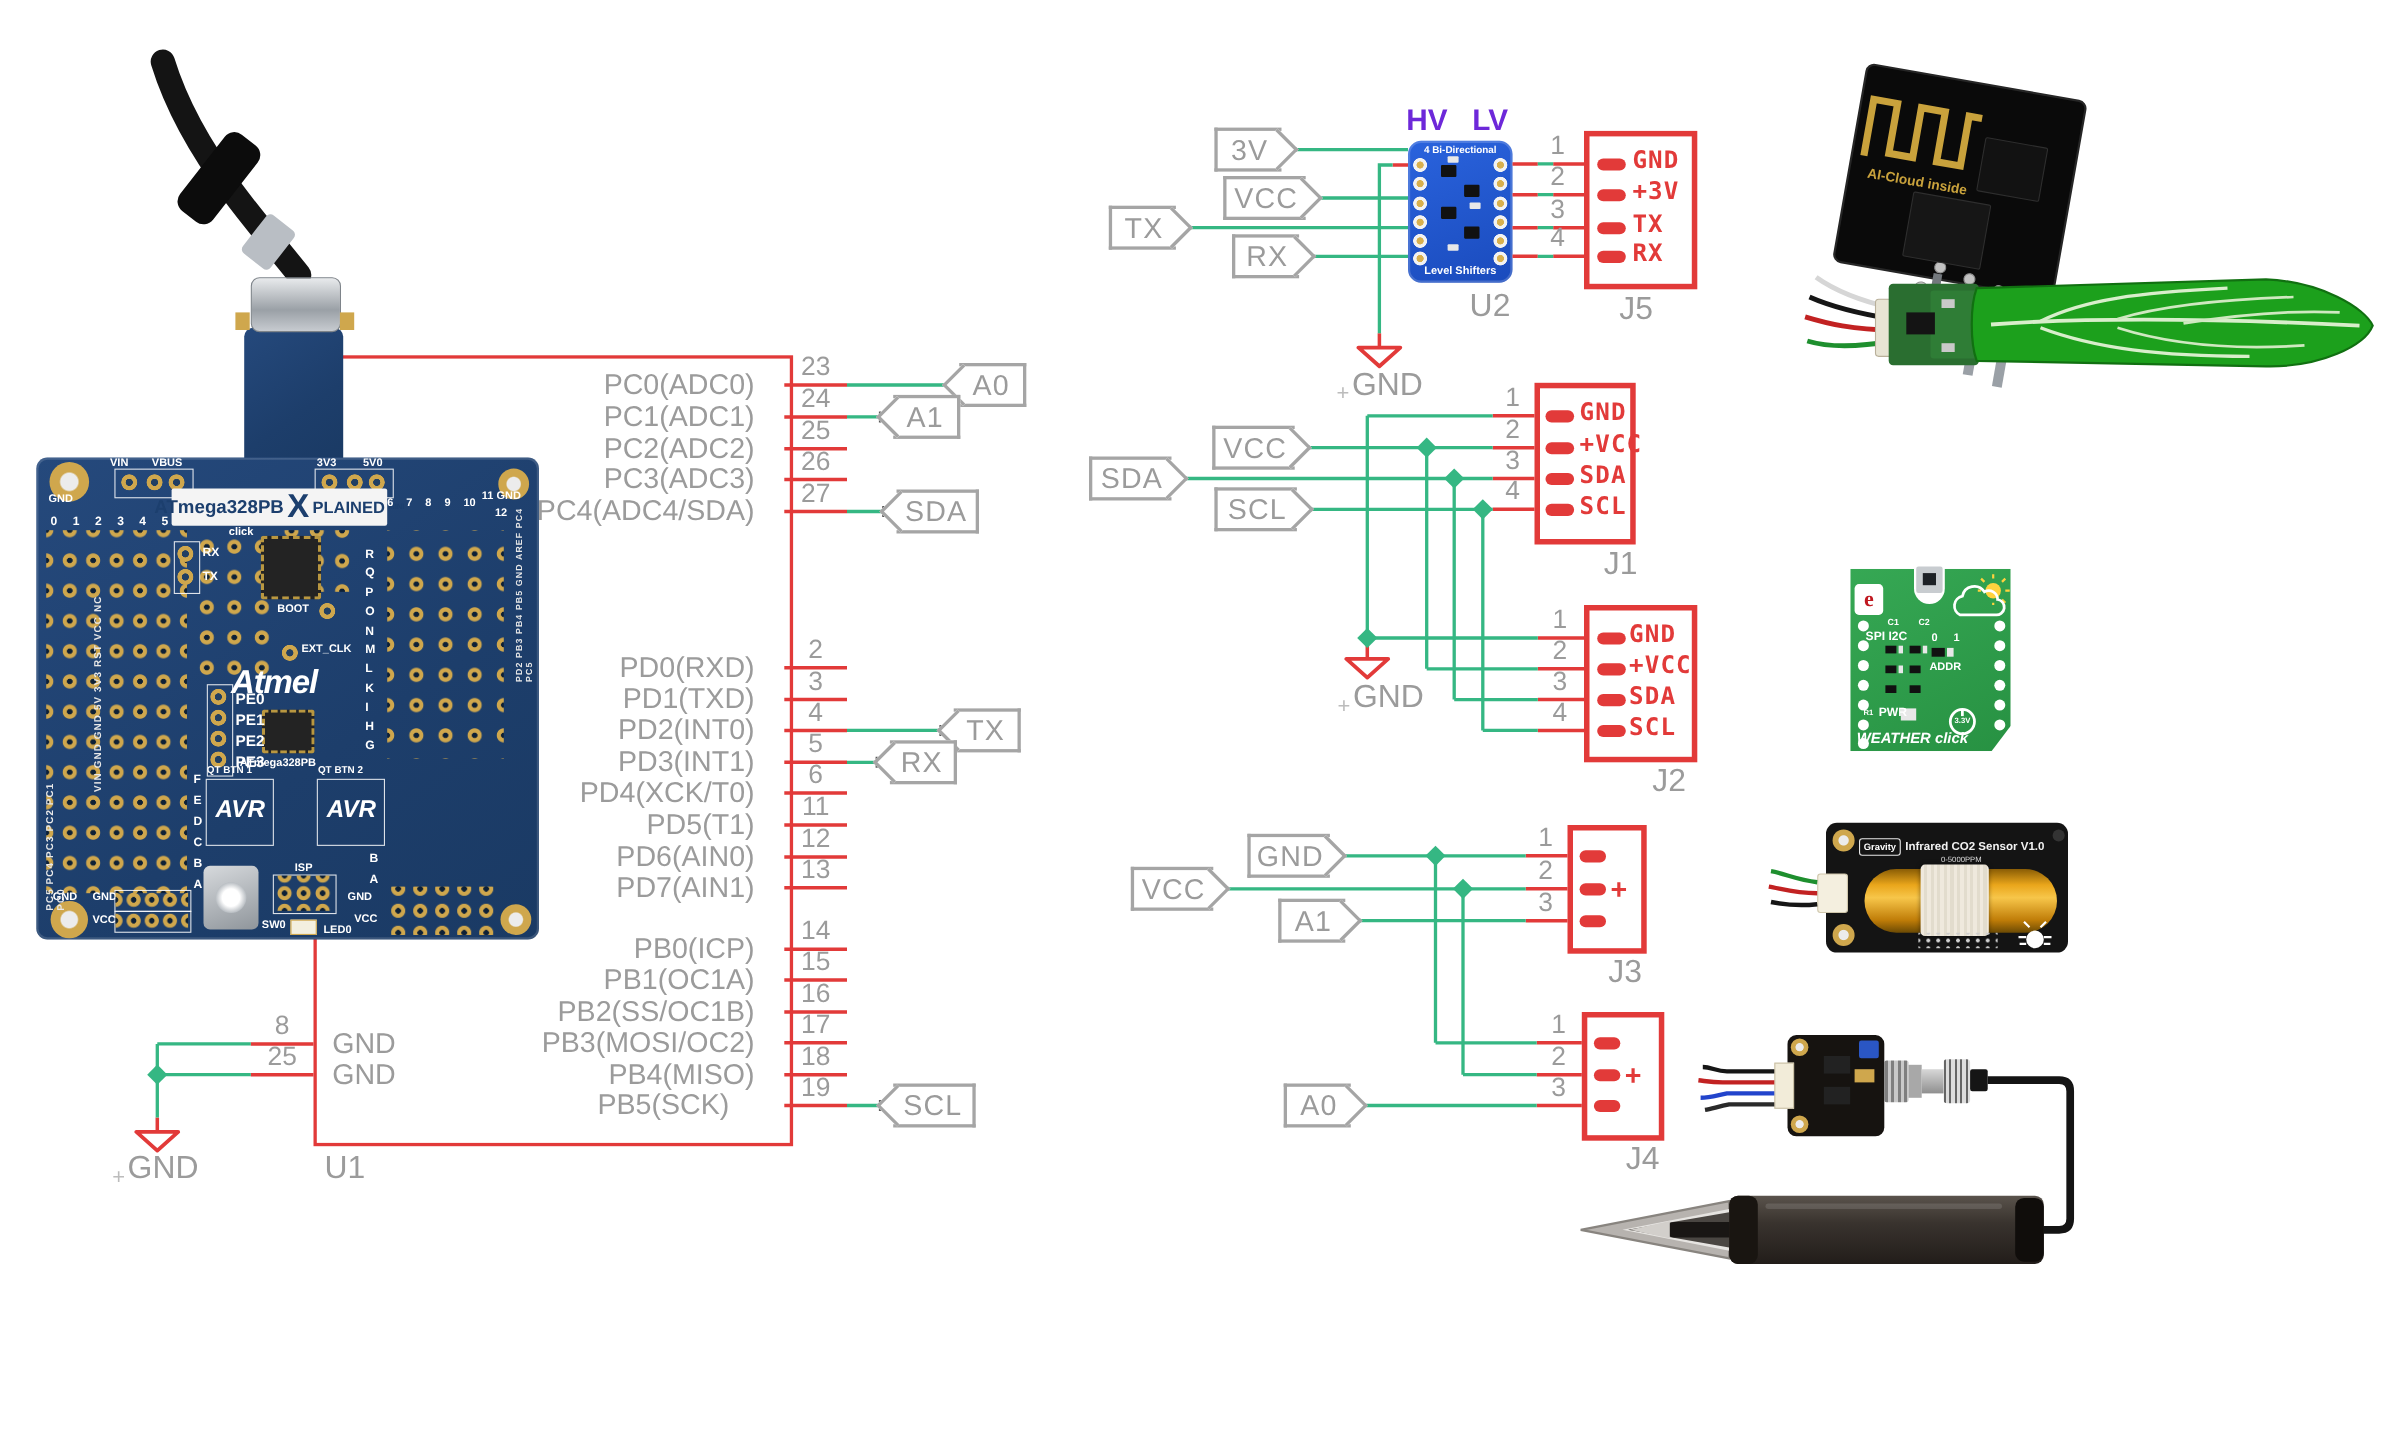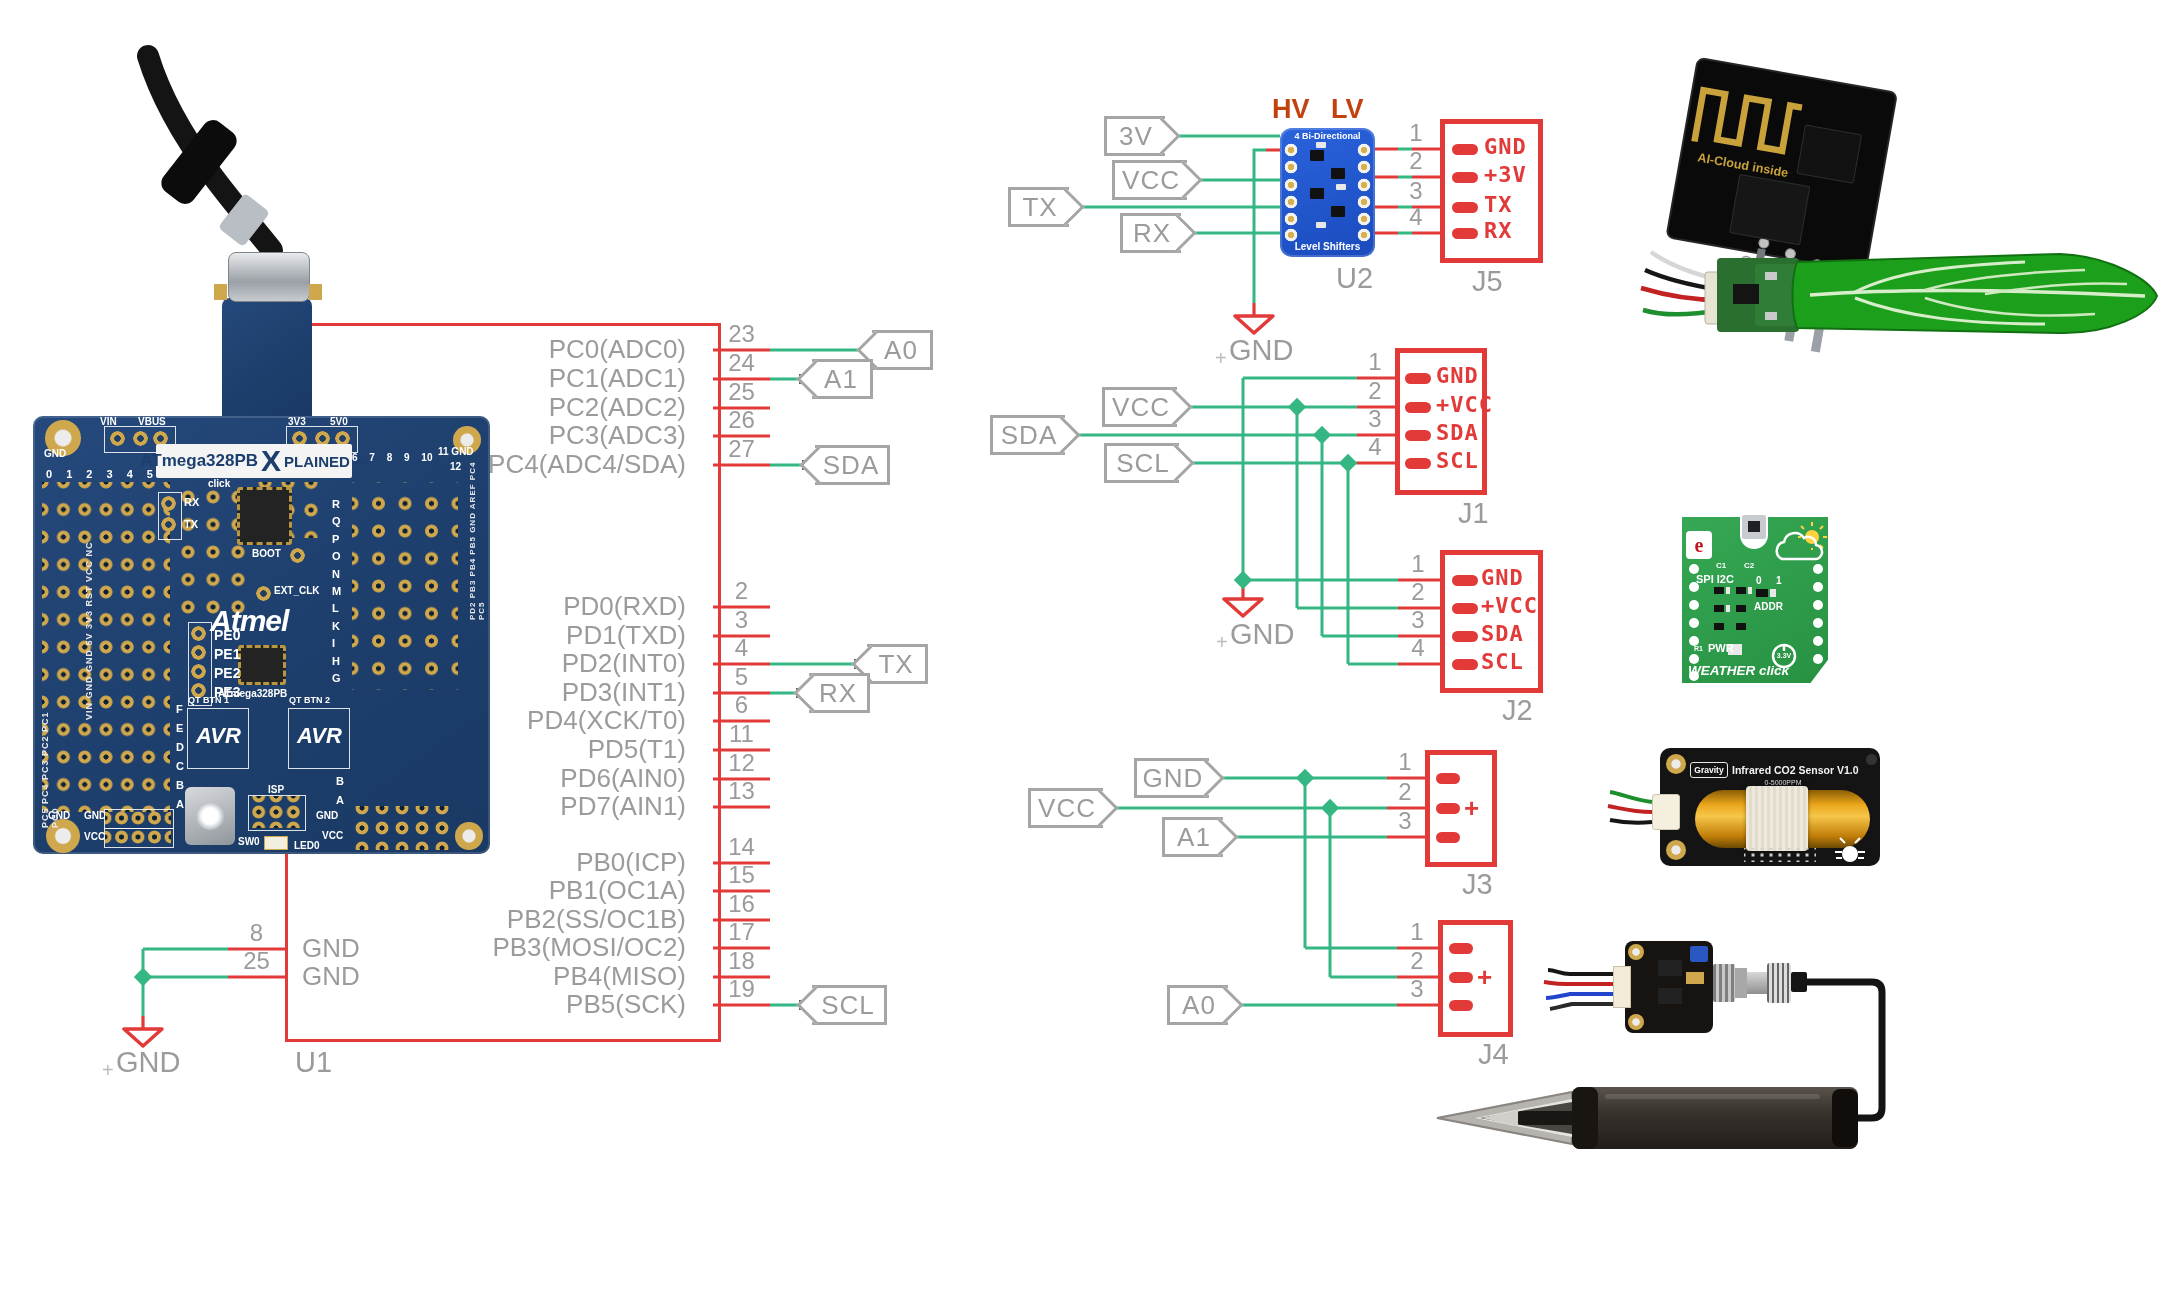--- a/index.html
+++ b/index.html
@@ -13,21 +13,21 @@
   .jbox{position:absolute;border:5px solid var(--red);box-sizing:border-box;z-index:4;background:transparent;}
   .pad{position:absolute;width:26px;height:11px;border-radius:6px;background:var(--red);z-index:4;}
   .pad3{width:24px;}
   .clabel{position:absolute;color:var(--red);font:bold 22px "DejaVu Sans Mono",monospace;letter-spacing:1px;z-index:4;}
   .pnum{position:absolute;color:var(--gray);font:24px "Liberation Sans",sans-serif;text-align:center;z-index:4;}
   .plabel{position:absolute;color:var(--gray);font:26px "Liberation Sans",sans-serif;text-align:right;width:256px;z-index:4;}
   .plabelL{position:absolute;color:var(--gray);font:26px "Liberation Sans",sans-serif;text-align:left;width:90px;z-index:4;}
   .ref{position:absolute;color:var(--gray);font:29px "Liberation Sans",sans-serif;z-index:4;}
   .gtxt{position:absolute;color:var(--gray);font:29px "Liberation Sans",sans-serif;z-index:4;}
   .gplus{position:absolute;color:#bcbcbc;font:20px "Liberation Sans",sans-serif;z-index:4;}
-  .hvlv{position:absolute;color:#c2410c;font:600 27px "Liberation Sans",sans-serif;text-align:left;z-index:4;}
+  .hvlv{position:absolute;color:#6d28d9;font:600 27px "Liberation Sans",sans-serif;text-align:right;z-index:4;}
   .flag{position:absolute;height:34px;border:3px solid #a5a5a5;background:#fff;color:var(--gray);
         font:26px "Liberation Sans",sans-serif;display:flex;align-items:center;justify-content:center;
         letter-spacing:1px;z-index:4;}
   .flagR{border-right:none;}
   .flagR::after{content:"";position:absolute;right:-10px;top:50%;width:24px;height:24px;background:#fff;
         transform:translateY(-50%) rotate(45deg);border-top:3px solid #a5a5a5;border-right:3px solid #a5a5a5;}
   .flagL{border-left:none;}
   .flagL::before{content:"";position:absolute;left:-10px;top:50%;width:24px;height:24px;background:#fff;
         transform:translateY(-50%) rotate(45deg);border-left:3px solid #a5a5a5;border-bottom:3px solid #a5a5a5;}
   .flag span{position:relative;z-index:1;}
@@ -426,21 +426,21 @@
     <div class="pnum" style="left:713px;top:861px;width:57px">15</div>
     <div class="pnum" style="left:713px;top:890px;width:57px">16</div>
     <div class="pnum" style="left:713px;top:918px;width:57px">17</div>
     <div class="pnum" style="left:713px;top:947px;width:57px">18</div>
     <div class="pnum" style="left:713px;top:975px;width:57px">19</div>
     <div class="plabel" style="left:430px;top:847px">PB0(ICP)</div>
     <div class="plabel" style="left:430px;top:875px">PB1(OC1A)</div>
     <div class="plabel" style="left:430px;top:904px">PB2(SS/OC1B)</div>
     <div class="plabel" style="left:430px;top:932px">PB3(MOSI/OC2)</div>
     <div class="plabel" style="left:430px;top:961px">PB4(MISO)</div>
-    <div class="plabel" style="left:430px;top:989px">PB5(SCK)</div>
+    <div class="plabel" style="left:407px;top:989px">PB5(SCK)</div>
     <div class="pnum" style="left:228px;top:919px;width:57px">8</div>
     <div class="pnum" style="left:228px;top:947px;width:57px">25</div>
     <div class="plabelL" style="left:302px;top:933px">GND</div>
     <div class="plabelL" style="left:302px;top:961px">GND</div>
     <div class="ref" style="left:295px;top:1046px">U1</div>
     <div class="gtxt" style="left:116px;top:1046px">GND</div>
     <div class="gplus" style="left:102px;top:1059px">+</div>
   </div>
 
   <div class="flag flagL" style="left:872px;top:330px;width:58px">

